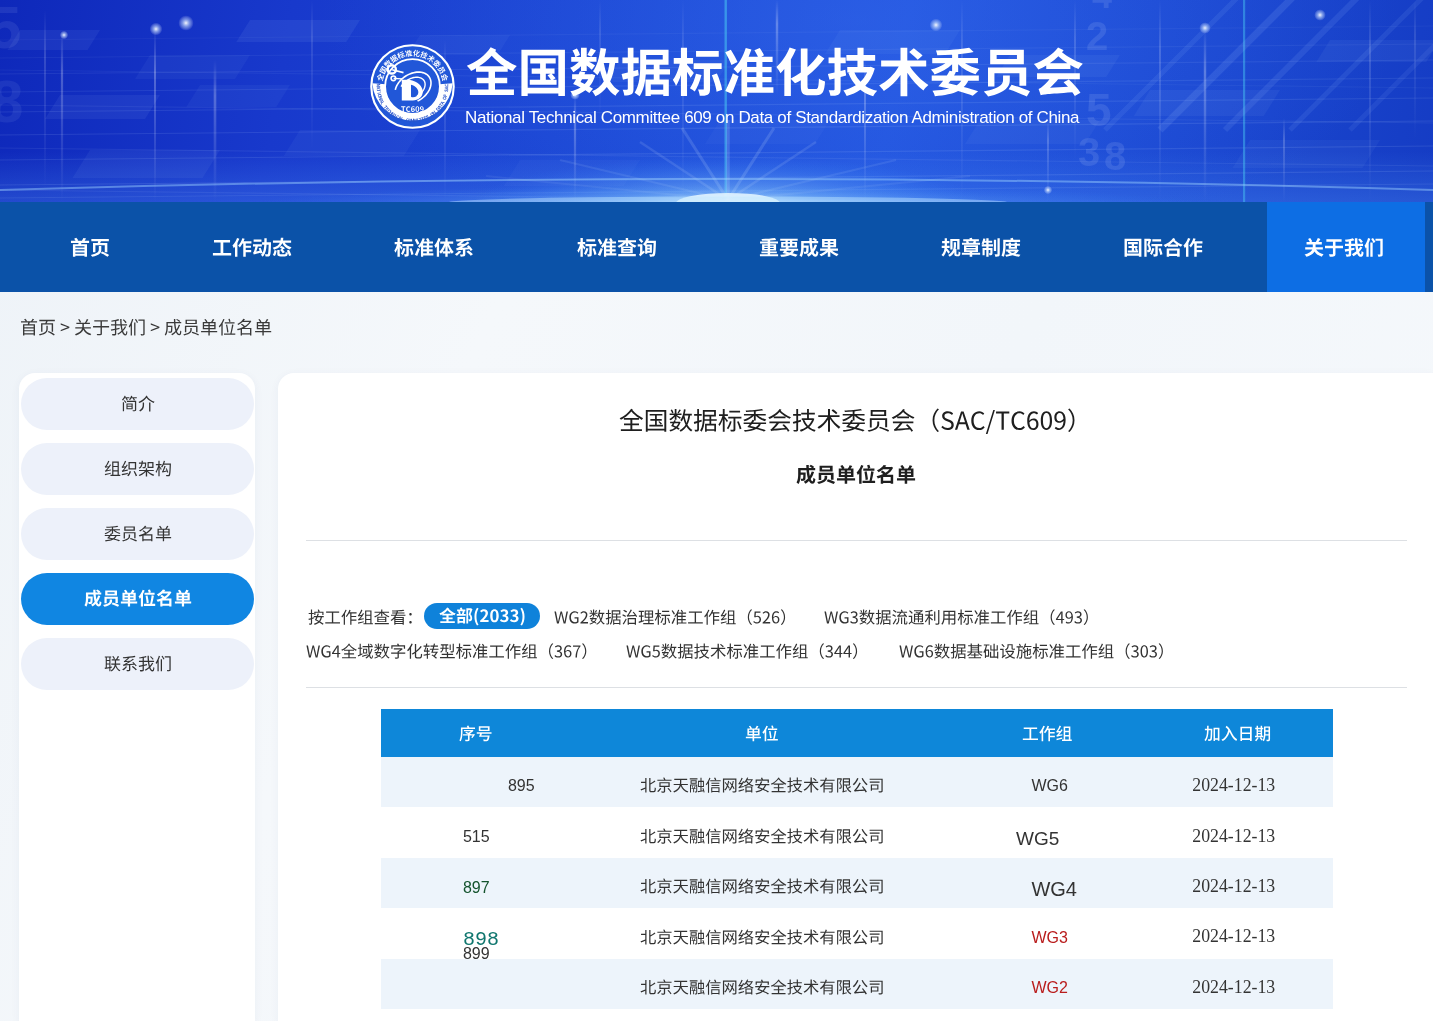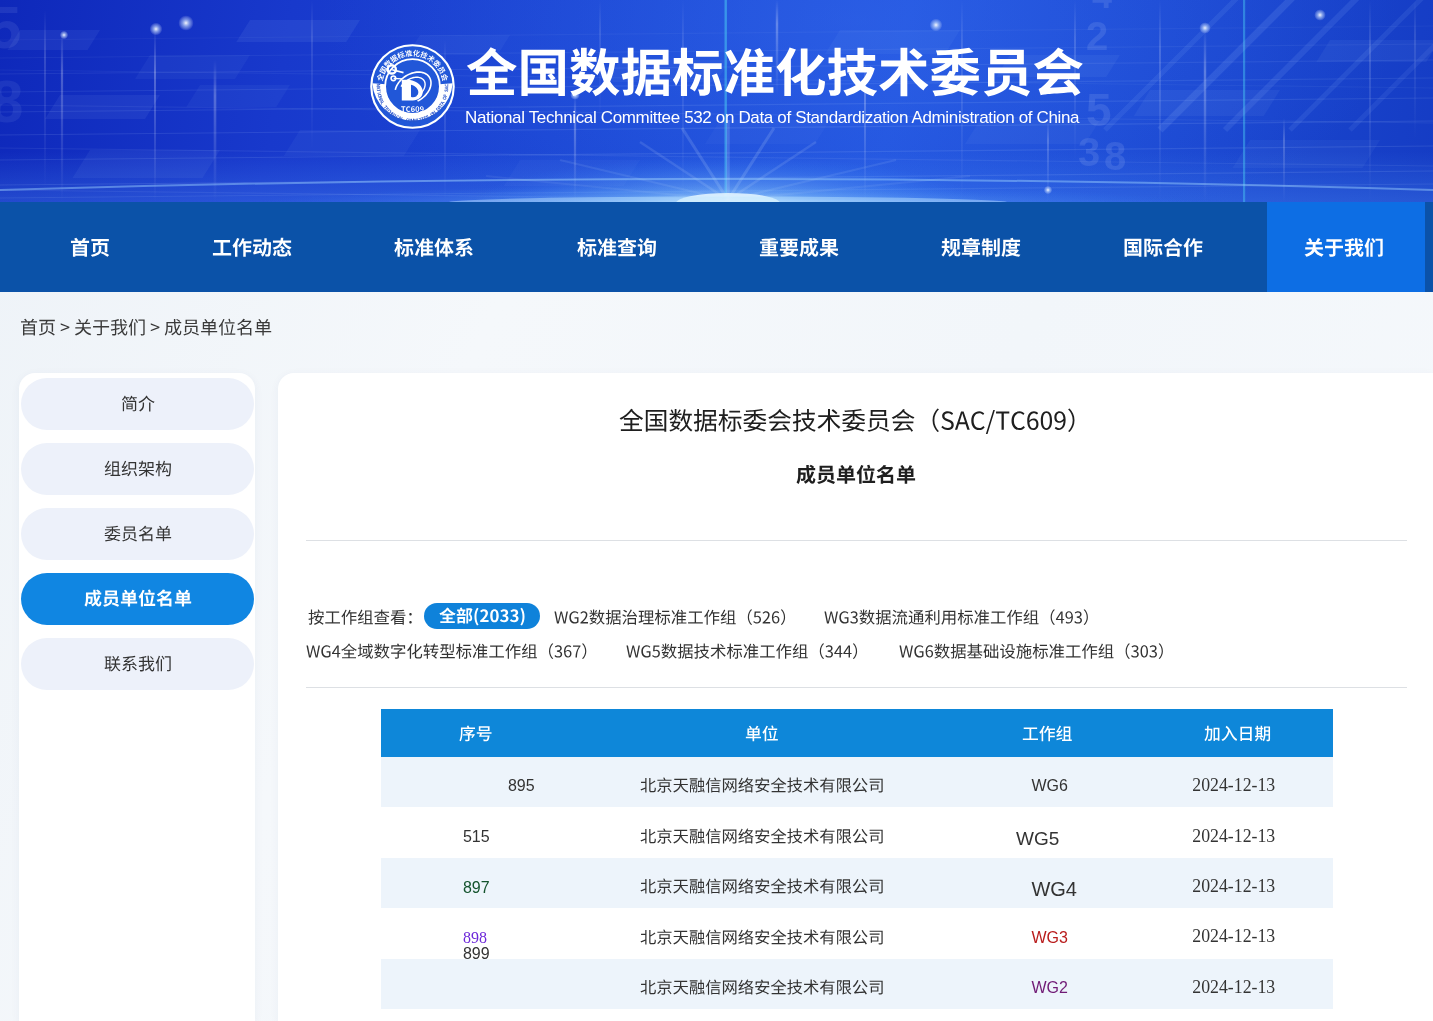--- a/index.html
+++ b/index.html
@@ -274,21 +274,21 @@
     <path d="M 33.04 44.68 L 33.56 43.82 L 34.15 42.97 L 34.81 42.14 L 35.53 41.34 L 36.30 40.57 L 37.13 39.84 L 38.00 39.14 L 38.91 38.50 L 39.85 37.90 L 40.83 37.35 L 41.82 36.86 L 42.84 36.43 L 43.86 36.06 L 44.88 35.76 L 45.90 35.53 L 46.91 35.36 L 47.91 35.26 L 48.88 35.23 L 49.82 35.27 L 50.73 35.39 L 51.59 35.57 L 52.41 35.82 L 53.18 36.13 L 53.88 36.51 L 54.53 36.95 L 55.12 37.45 L 55.63 38.01 L 56.07 38.62 L 56.44 39.28 L 56.73 39.98 L 56.93 40.72 L 57.06 41.50 L 57.11 42.31 L 57.07 43.14 L 56.96 43.99 L 56.76 44.85 L 56.48 45.73 L 56.12 46.61 L 55.69 47.48 L 55.19 48.35 L 54.62 49.20 L 53.98 50.03 L 53.27 50.84 L 52.51 51.62 L 51.70 52.37 L 50.84 53.07 L 49.94 53.73 L 49.01 54.34" fill="none" stroke="#fff" stroke-width="1.4"></path>
     <line x1="24.2" y1="27.8" x2="35.5" y2="30.6" stroke="#fff" stroke-width="1.6"></line>
     <line x1="25.6" y1="36.4" x2="34.0" y2="36.8" stroke="#fff" stroke-width="1.3"></line>
     <circle cx="23.8" cy="27.4" r="4.1" fill="none" stroke="#fff" stroke-width="2.4"></circle>
     <circle cx="25.4" cy="36.3" r="2.3" fill="none" stroke="#fff" stroke-width="1.6"></circle>
     <path fill="#fff" transform="translate(32.91 69.9) scale(0.00760 -0.00760)" d="M238 0H386V617H595V741H30V617H238Z M1017 -14C1114 -14 1193 24 1254 95L1175 187C1136 144 1087 114 1023 114C906 114 831 211 831 372C831 531 914 627 1026 627C1082 627 1125 601 1163 565L1240 659C1192 709 1118 754 1023 754C836 754 679 611 679 367C679 120 831 -14 1017 -14Z M1597 -14C1723 -14 1829 82 1829 234C1829 392 1740 466 1616 466C1569 466 1506 438 1465 388C1472 572 1541 636 1627 636C1669 636 1714 611 1740 582L1818 670C1774 716 1708 754 1617 754C1468 754 1331 636 1331 360C1331 100 1457 -14 1597 -14ZM1468 284C1505 340 1550 362 1589 362C1653 362 1695 322 1695 234C1695 144 1650 97 1594 97C1532 97 1482 149 1468 284Z M2166 -14C2317 -14 2417 118 2417 374C2417 628 2317 754 2166 754C2015 754 1915 629 1915 374C1915 118 2015 -14 2166 -14ZM2166 101C2102 101 2054 165 2054 374C2054 580 2102 641 2166 641C2230 641 2277 580 2277 374C2277 165 2230 101 2166 101Z M2716 -14C2863 -14 3000 107 3000 387C3000 644 2875 754 2734 754C2607 754 2501 659 2501 507C2501 350 2589 274 2713 274C2763 274 2826 304 2865 354C2858 169 2790 106 2708 106C2664 106 2618 129 2591 159L2513 70C2557 25 2624 -14 2716 -14ZM2863 459C2827 401 2781 379 2741 379C2677 379 2636 420 2636 507C2636 598 2681 643 2736 643C2799 643 2850 593 2863 459Z"></path>
   </svg>
 <svg style="position:absolute;left:466.0px;top:40.3px;" width="620" height="67" viewBox="0 0 620 67">
     <path fill="#ffffff" transform="translate(0 51.5) scale(0.051500 -0.051500)" d="M479 859C379 702 196 573 16 498C46 470 81 429 98 398C130 414 162 431 194 450V382H437V266H208V162H437V41H76V-66H931V41H563V162H801V266H563V382H810V446C841 428 873 410 906 393C922 428 957 469 986 496C827 566 687 655 568 782L586 809ZM255 488C344 547 428 617 499 696C576 613 656 546 744 488Z M1238 227V129H1759V227H1688L1740 256C1724 281 1692 318 1665 346H1720V447H1550V542H1742V646H1248V542H1439V447H1275V346H1439V227ZM1582 314C1605 288 1633 254 1650 227H1550V346H1644ZM1076 810V-88H1198V-39H1793V-88H1921V810ZM1198 72V700H1793V72Z M2424 838C2408 800 2380 745 2358 710L2434 676C2460 707 2492 753 2525 798ZM2374 238C2356 203 2332 172 2305 145L2223 185L2253 238ZM2080 147C2126 129 2175 105 2223 80C2166 45 2099 19 2026 3C2046 -18 2069 -60 2080 -87C2170 -62 2251 -26 2319 25C2348 7 2374 -11 2395 -27L2466 51C2446 65 2421 80 2395 96C2446 154 2485 226 2510 315L2445 339L2427 335H2301L2317 374L2211 393C2204 374 2196 355 2187 335H2060V238H2137C2118 204 2098 173 2080 147ZM2067 797C2091 758 2115 706 2122 672H2043V578H2191C2145 529 2081 485 2022 461C2044 439 2070 400 2084 373C2134 401 2187 442 2233 488V399H2344V507C2382 477 2421 444 2443 423L2506 506C2488 519 2433 552 2387 578H2534V672H2344V850H2233V672H2130L2213 708C2205 744 2179 795 2153 833ZM2612 847C2590 667 2545 496 2465 392C2489 375 2534 336 2551 316C2570 343 2588 373 2604 406C2623 330 2646 259 2675 196C2623 112 2550 49 2449 3C2469 -20 2501 -70 2511 -94C2605 -46 2678 14 2734 89C2779 20 2835 -38 2904 -81C2921 -51 2956 -8 2982 13C2906 55 2846 118 2799 196C2847 295 2877 413 2896 554H2959V665H2691C2703 719 2714 774 2722 831ZM2784 554C2774 469 2759 393 2736 327C2709 397 2689 473 2675 554Z M3485 233V-89H3588V-60H3830V-88H3938V233H3758V329H3961V430H3758V519H3933V810H3382V503C3382 346 3374 126 3274 -22C3300 -35 3351 -71 3371 -92C3448 21 3479 183 3491 329H3646V233ZM3498 707H3820V621H3498ZM3498 519H3646V430H3497L3498 503ZM3588 35V135H3830V35ZM3142 849V660H3037V550H3142V371L3021 342L3048 227L3142 254V51C3142 38 3138 34 3126 34C3114 33 3079 33 3042 34C3057 3 3070 -47 3073 -76C3138 -76 3182 -72 3212 -53C3243 -35 3252 -5 3252 50V285L3355 316L3340 424L3252 400V550H3353V660H3252V849Z M4467 788V676H4908V788ZM4773 315C4816 212 4856 78 4866 -4L4974 35C4961 119 4917 248 4872 349ZM4465 345C4441 241 4399 132 4348 63C4374 50 4421 18 4442 1C4494 79 4544 203 4573 320ZM4421 549V437H4617V54C4617 41 4613 38 4600 38C4587 38 4545 37 4505 39C4521 4 4536 -49 4539 -84C4607 -84 4656 -82 4693 -62C4731 -42 4739 -8 4739 51V437H4964V549ZM4173 850V652H4034V541H4150C4124 429 4074 298 4016 226C4037 195 4066 142 4077 109C4113 161 4146 238 4173 321V-89H4292V385C4319 342 4346 296 4360 266L4424 361C4406 385 4321 489 4292 520V541H4409V652H4292V850Z M5034 761C5078 683 5132 579 5155 514L5272 571C5246 635 5187 735 5142 810ZM5035 8 5161 -44C5205 57 5252 179 5293 297L5182 352C5137 225 5078 92 5035 8ZM5459 375H5638V282H5459ZM5459 478V574H5638V478ZM5600 800C5623 763 5650 715 5668 676H5488C5508 721 5526 768 5542 815L5432 843C5383 683 5297 530 5193 436C5218 415 5259 371 5277 348C5301 373 5325 401 5348 432V-91H5459V-25H5969V82H5756V179H5933V282H5756V375H5934V478H5756V574H5953V676H5734L5787 704C5769 743 5735 803 5703 847ZM5459 179H5638V82H5459Z M6284 854C6228 709 6130 567 6029 478C6052 450 6091 385 6106 356C6131 380 6156 408 6181 438V-89H6308V241C6336 217 6370 181 6387 158C6424 176 6462 197 6501 220V118C6501 -28 6536 -72 6659 -72C6683 -72 6781 -72 6806 -72C6927 -72 6958 1 6972 196C6937 205 6883 230 6853 253C6846 88 6838 48 6794 48C6774 48 6697 48 6677 48C6637 48 6631 57 6631 116V308C6751 399 6867 512 6960 641L6845 720C6786 628 6711 545 6631 472V835H6501V368C6436 322 6371 284 6308 254V621C6345 684 6379 750 6406 814Z M7601 850V707H7386V596H7601V476H7403V368H7456L7425 359C7463 267 7510 187 7569 119C7498 74 7417 42 7328 21C7351 -5 7379 -56 7392 -87C7490 -58 7579 -18 7656 36C7726 -20 7809 -62 7907 -90C7924 -60 7958 -11 7984 13C7894 35 7816 69 7751 114C7836 199 7900 309 7938 449L7861 480L7841 476H7720V596H7945V707H7720V850ZM7542 368H7787C7757 299 7713 240 7660 190C7610 241 7571 301 7542 368ZM7156 850V659H7040V548H7156V370C7108 359 7064 349 7027 342L7058 227L7156 252V44C7156 29 7151 24 7137 24C7124 24 7082 24 7042 25C7057 -6 7072 -54 7076 -84C7147 -84 7195 -81 7229 -63C7263 -44 7274 -15 7274 43V283L7381 312L7366 422L7274 399V548H7373V659H7274V850Z M8606 767C8661 722 8736 658 8771 616L8865 699C8827 739 8748 799 8694 840ZM8437 848V604H8061V485H8403C8320 336 8175 193 8022 117C8051 91 8092 42 8113 11C8236 82 8349 192 8437 321V-90H8569V365C8658 229 8772 101 8882 19C8904 53 8948 101 8979 126C8850 208 8708 349 8621 485H8936V604H8569V848Z M9617 211C9594 175 9565 146 9530 122L9367 160L9407 211ZM9172 104 9175 103C9245 88 9315 72 9382 56C9295 32 9187 20 9057 14C9076 -13 9096 -56 9104 -90C9298 -74 9446 -47 9556 10C9668 -21 9766 -53 9839 -81L9944 5C9869 30 9772 59 9664 87C9700 122 9729 162 9753 211H9958V312H9478C9491 332 9502 352 9513 372L9485 379H9557V527C9647 441 9769 372 9894 336C9911 366 9945 411 9971 434C9869 457 9767 498 9689 549H9942V650H9557V724C9666 734 9770 747 9857 766L9770 849C9620 817 9353 801 9125 798C9135 774 9148 732 9150 706C9242 707 9341 710 9439 716V650H9053V549H9309C9231 494 9128 450 9026 425C9050 403 9082 360 9098 332C9225 371 9349 441 9439 528V391L9391 403C9376 374 9357 343 9337 312H9043V211H9264C9236 175 9207 142 9181 113L9170 104Z M10304 708H10698V631H10304ZM10178 809V529H10832V809ZM10428 309V222C10428 155 10398 62 10054 -1C10084 -26 10121 -72 10137 -99C10499 -17 10559 112 10559 219V309ZM10536 43C10650 5 10811 -57 10890 -97L10951 5C10867 44 10702 100 10594 133ZM10136 465V97H10261V354H10746V111H10878V465Z M11159 -72C11209 -53 11278 -50 11773 -13C11793 -40 11810 -66 11822 -89L11931 -24C11885 52 11793 157 11706 234L11603 181C11632 154 11661 123 11689 92L11340 72C11396 123 11451 180 11497 237H11919V354H11088V237H11330C11276 171 11222 118 11198 100C11166 72 11145 55 11118 50C11132 16 11152 -46 11159 -72ZM11496 855C11400 726 11218 604 11027 532C11055 508 11096 455 11113 425C11166 449 11218 475 11267 505V438H11736V513C11787 483 11840 456 11892 435C11911 467 11950 516 11977 540C11828 587 11670 678 11572 760L11605 803ZM11335 548C11396 589 11452 635 11502 684C11551 639 11613 592 11679 548Z"></path>
   </svg>
-<div style="position:absolute;left:465px;top:109.2px;font-family:'Liberation Sans',sans-serif;font-size:17px;line-height:1;letter-spacing:-0.35px;color:#fff;white-space:pre">National Technical Committee 532 on Data of Standardization Administration of China</div>
+<div style="position:absolute;left:465px;top:109.2px;font-family:'Liberation Sans',sans-serif;font-size:17px;line-height:1;letter-spacing:-0.35px;color:#fff;white-space:pre">National Technical Committee 609 on Data of Standardization Administration of China</div>
 <div class="abs" style="left:0;top:202px;width:1433px;height:90px;background:#0b52a8"></div>
 <div class="abs" style="left:1267px;top:202px;width:158px;height:90px;background:#0d6ee4"></div>
 <svg style="position:absolute;left:70.0px;top:234.5px;" width="42" height="26" viewBox="0 0 42 26">
     <path fill="#ffffff" transform="translate(0 20) scale(0.020000 -0.020000)" d="M267 286H724V221H267ZM267 378V439H724V378ZM267 129H724V61H267ZM205 809C231 782 258 746 278 715H48V604H429L413 543H147V-90H267V-43H724V-90H849V543H546L574 604H955V715H730C756 747 784 784 810 822L672 852C655 810 624 757 596 715H365L410 738C390 773 349 822 312 857Z M1441 449V270C1441 173 1385 70 1040 6C1067 -18 1101 -65 1114 -91C1487 -13 1565 124 1565 268V449ZM1536 95C1650 45 1806 -36 1880 -91L1954 3C1874 57 1714 132 1604 176ZM1149 601V135H1272V491H1738V138H1867V601H1503C1517 628 1532 659 1546 691H1942V802H1067V691H1411C1403 661 1393 629 1384 601Z"></path>
   </svg>
 <svg style="position:absolute;left:212.0px;top:234.5px;" width="82" height="26" viewBox="0 0 82 26">
     <path fill="#ffffff" transform="translate(0 20) scale(0.020000 -0.020000)" d="M45 101V-20H959V101H565V620H903V746H100V620H428V101Z M1516 840C1470 696 1391 551 1302 461C1328 442 1375 399 1394 377C1440 429 1485 497 1526 572H1563V-89H1687V133H1960V245H1687V358H1947V467H1687V572H1972V686H1582C1600 727 1617 769 1631 810ZM1251 846C1200 703 1113 560 1022 470C1043 440 1077 371 1088 342C1109 364 1130 388 1150 414V-88H1271V600C1308 668 1341 739 1367 809Z M2081 772V667H2474V772ZM2090 20 2091 22V19C2120 38 2163 52 2412 117L2423 70L2519 100C2498 65 2473 32 2443 3C2473 -16 2513 -59 2532 -88C2674 53 2716 264 2730 517H2833C2824 203 2814 81 2792 53C2781 40 2772 37 2755 37C2733 37 2691 37 2643 41C2663 8 2677 -42 2679 -76C2731 -78 2782 -78 2814 -73C2849 -66 2872 -56 2897 -21C2931 25 2941 172 2951 578C2951 593 2952 632 2952 632H2734L2736 832H2617L2616 632H2504V517H2612C2605 358 2584 220 2525 111C2507 180 2468 286 2432 367L2335 341C2351 303 2367 260 2381 217L2211 177C2243 255 2274 345 2295 431H2492V540H2048V431H2172C2150 325 2115 223 2102 193C2086 156 2072 133 2052 127C2066 97 2084 42 2090 20Z M3375 392C3433 359 3506 308 3540 273L3651 341C3611 376 3536 424 3479 454ZM3263 244V73C3263 -36 3299 -69 3438 -69C3467 -69 3602 -69 3632 -69C3745 -69 3780 -33 3794 111C3762 118 3711 136 3686 154C3680 53 3672 38 3623 38C3589 38 3476 38 3450 38C3392 38 3382 42 3382 74V244ZM3404 256C3456 204 3518 132 3544 84L3643 146C3613 194 3549 263 3496 311ZM3740 229C3787 141 3836 24 3852 -48L3966 -8C3947 66 3894 178 3846 262ZM3130 252C3113 164 3080 66 3039 0L3147 -55C3188 17 3218 127 3238 216ZM3442 860C3438 812 3433 766 3425 721H3047V611H3391C3344 504 3247 416 3036 362C3062 337 3091 291 3103 261C3352 332 3462 451 3515 594C3592 433 3709 327 3898 274C3915 308 3950 359 3977 384C3816 420 3705 498 3636 611H3956V721H3549C3557 766 3562 813 3566 860Z"></path>
   </svg>
 <svg style="position:absolute;left:394.0px;top:234.5px;" width="82" height="26" viewBox="0 0 82 26">
     <path fill="#ffffff" transform="translate(0 20) scale(0.020000 -0.020000)" d="M467 788V676H908V788ZM773 315C816 212 856 78 866 -4L974 35C961 119 917 248 872 349ZM465 345C441 241 399 132 348 63C374 50 421 18 442 1C494 79 544 203 573 320ZM421 549V437H617V54C617 41 613 38 600 38C587 38 545 37 505 39C521 4 536 -49 539 -84C607 -84 656 -82 693 -62C731 -42 739 -8 739 51V437H964V549ZM173 850V652H34V541H150C124 429 74 298 16 226C37 195 66 142 77 109C113 161 146 238 173 321V-89H292V385C319 342 346 296 360 266L424 361C406 385 321 489 292 520V541H409V652H292V850Z M1034 761C1078 683 1132 579 1155 514L1272 571C1246 635 1187 735 1142 810ZM1035 8 1161 -44C1205 57 1252 179 1293 297L1182 352C1137 225 1078 92 1035 8ZM1459 375H1638V282H1459ZM1459 478V574H1638V478ZM1600 800C1623 763 1650 715 1668 676H1488C1508 721 1526 768 1542 815L1432 843C1383 683 1297 530 1193 436C1218 415 1259 371 1277 348C1301 373 1325 401 1348 432V-91H1459V-25H1969V82H1756V179H1933V282H1756V375H1934V478H1756V574H1953V676H1734L1787 704C1769 743 1735 803 1703 847ZM1459 179H1638V82H1459Z M2222 846C2176 704 2097 561 2013 470C2035 440 2068 374 2079 345C2100 368 2120 394 2140 423V-88H2254V618C2285 681 2313 747 2335 811ZM2312 671V557H2510C2454 398 2361 240 2259 149C2286 128 2325 86 2345 58C2376 90 2406 128 2434 171V79H2566V-82H2683V79H2818V167C2843 127 2870 91 2898 61C2919 92 2960 134 2988 154C2890 246 2798 402 2743 557H2960V671H2683V845H2566V671ZM2566 186H2444C2490 260 2532 347 2566 439ZM2683 186V449C2717 354 2759 263 2806 186Z M3242 216C3195 153 3114 84 3038 43C3068 25 3119 -14 3143 -37C3216 13 3305 96 3364 173ZM3619 158C3697 100 3795 17 3839 -37L3946 34C3895 90 3794 169 3717 221ZM3642 441C3660 423 3680 402 3699 381L3398 361C3527 427 3656 506 3775 599L3688 677C3644 639 3595 602 3546 568L3347 558C3406 600 3464 648 3515 698C3645 711 3768 729 3872 754L3786 853C3617 812 3338 787 3092 778C3104 751 3118 703 3121 673C3194 675 3271 679 3348 684C3296 636 3244 598 3223 585C3193 564 3170 550 3147 547C3159 517 3175 466 3180 444C3203 453 3236 458 3393 469C3328 430 3273 401 3243 388C3180 356 3141 339 3102 333C3114 303 3131 248 3136 227C3169 240 3214 247 3444 266V44C3444 33 3439 30 3422 29C3405 29 3344 29 3292 31C3310 0 3330 -51 3336 -86C3410 -86 3466 -85 3510 -67C3554 -48 3566 -17 3566 41V275L3773 292C3798 259 3820 228 3835 202L3929 260C3889 324 3807 418 3732 488Z"></path>
@@ -389,24 +389,24 @@
   </svg>
 <div style="position:absolute;left:1016px;top:827.8px;font-family:'Liberation Sans',sans-serif;font-size:19px;color:#333333;line-height:1.117em;white-space:pre;">WG5</div>
 <div style="position:absolute;left:1192.3px;top:826.5px;font-family:'Liberation Serif',serif;font-size:17.8px;color:#333333;line-height:1.117em;white-space:pre;">2024-12-13</div>
 <div class="abs" style="left:381px;top:857.8px;width:952px;height:50.4px;background:#edf4fb"></div>
 <div style="position:absolute;left:462.9px;top:879px;font-family:'Liberation Sans',sans-serif;font-size:16px;color:#14532d;line-height:1.117em;white-space:pre;">897</div>
 <svg style="position:absolute;left:639.5px;top:876.1px;" width="247" height="22" viewBox="0 0 247 22">
     <path fill="#333333" transform="translate(0 16.3) scale(0.016300 -0.016300)" d="M34 122 68 48C141 78 232 116 322 155V-71H398V822H322V586H64V511H322V230C214 189 107 147 34 122ZM891 668C830 611 736 544 643 488V821H565V80C565 -27 593 -57 687 -57C707 -57 827 -57 848 -57C946 -57 966 8 974 190C953 195 922 210 903 226C896 60 889 16 842 16C816 16 716 16 695 16C651 16 643 26 643 79V410C749 469 863 537 947 602Z M1262 495H1743V334H1262ZM1685 167C1751 100 1832 5 1869 -52L1934 -8C1894 49 1811 139 1746 205ZM1235 204C1196 136 1119 52 1052 -2C1068 -13 1094 -34 1107 -49C1178 10 1257 99 1308 177ZM1415 824C1436 791 1459 751 1476 716H1065V642H1937V716H1564C1547 753 1514 808 1487 848ZM1188 561V267H1464V8C1464 -6 1460 -10 1441 -11C1423 -11 1361 -12 1292 -10C1303 -31 1313 -60 1318 -81C1406 -82 1463 -82 1498 -70C1533 -59 1543 -38 1543 7V267H1822V561Z M2066 455V379H2434C2398 238 2300 90 2042 -15C2058 -30 2081 -60 2091 -78C2346 27 2455 175 2501 323C2582 127 2715 -11 2915 -77C2926 -56 2949 -26 2966 -10C2763 49 2625 189 2555 379H2937V455H2528C2532 494 2533 532 2533 568V687H2894V763H2102V687H2454V568C2454 532 2453 494 2448 455Z M3167 619H3409V525H3167ZM3102 674V470H3478V674ZM3053 796V731H3526V796ZM3171 318C3195 281 3219 231 3227 199L3273 217C3263 248 3239 297 3215 333ZM3560 641V262H3709V37C3646 28 3589 19 3543 13L3562 -57C3652 -41 3773 -20 3890 2C3898 -29 3904 -57 3907 -80L3965 -63C3955 5 3919 120 3881 206L3827 193C3843 154 3859 108 3873 64L3776 48V262H3922V641H3776V833H3709V641ZM3617 576H3714V329H3617ZM3771 576H3863V329H3771ZM3362 339C3347 297 3318 236 3294 194H3157V143H3261V-52H3318V143H3415V194H3346C3368 232 3391 277 3412 317ZM3068 414V-77H3128V355H3449V5C3449 -6 3446 -9 3435 -9C3425 -9 3393 -9 3356 -8C3364 -25 3372 -50 3375 -68C3426 -68 3462 -67 3483 -57C3505 -46 3511 -28 3511 4V414Z M4382 531V469H4869V531ZM4382 389V328H4869V389ZM4310 675V611H4947V675ZM4541 815C4568 773 4598 716 4612 680L4679 710C4665 745 4635 799 4606 840ZM4369 243V-80H4434V-40H4811V-77H4879V243ZM4434 22V181H4811V22ZM4256 836C4205 685 4122 535 4032 437C4045 420 4067 383 4074 367C4107 404 4139 448 4169 495V-83H4238V616C4271 680 4300 748 4323 816Z M5194 536C5239 481 5288 416 5333 352C5295 245 5242 155 5172 88C5188 79 5218 57 5230 46C5291 110 5340 191 5379 285C5411 238 5438 194 5457 157L5506 206C5482 249 5447 303 5407 360C5435 443 5456 534 5472 632L5403 640C5392 565 5377 494 5358 428C5319 480 5279 532 5240 578ZM5483 535C5529 480 5577 415 5620 350C5580 240 5526 148 5452 80C5469 71 5498 49 5511 38C5575 103 5625 184 5664 280C5699 224 5728 171 5747 127L5799 171C5776 224 5738 290 5693 358C5720 440 5740 531 5755 630L5687 638C5676 564 5662 494 5644 428C5608 479 5570 529 5532 574ZM5088 780V-78H5164V708H5840V20C5840 2 5833 -3 5814 -4C5795 -5 5729 -6 5663 -3C5674 -23 5687 -57 5692 -77C5782 -78 5837 -76 5869 -64C5902 -52 5915 -28 5915 20V780Z M6041 50 6059 -25C6151 5 6274 42 6391 78L6380 143C6254 107 6126 71 6041 50ZM6570 853C6529 745 6460 641 6383 570L6392 585L6326 626C6308 591 6287 555 6266 521L6138 508C6198 592 6257 699 6302 802L6230 836C6189 718 6116 590 6092 556C6071 523 6053 500 6034 496C6043 476 6056 438 6060 423C6074 430 6098 436 6220 452C6176 389 6136 338 6118 319C6087 282 6063 258 6042 254C6050 234 6062 198 6066 182C6088 196 6122 207 6369 266C6366 282 6365 312 6367 332L6182 292C6250 370 6317 464 6376 558C6390 544 6412 515 6421 502C6452 531 6483 566 6512 605C6541 556 6579 511 6623 470C6548 420 6462 382 6374 356C6385 341 6401 307 6407 287C6502 318 6596 364 6679 424C6753 368 6841 323 6935 293C6939 313 6952 344 6964 361C6879 384 6801 420 6733 466C6814 535 6880 619 6923 719L6879 747L6866 744H6598C6613 773 6627 803 6639 833ZM6466 296V-71H6536V-21H6820V-69H6892V296ZM6536 46V229H6820V46ZM6823 676C6787 612 6737 557 6677 509C6625 554 6582 606 6552 664L6560 676Z M7414 823C7430 793 7447 756 7461 725H7093V522H7168V654H7829V522H7908V725H7549C7534 758 7510 806 7491 842ZM7656 378C7625 297 7581 232 7524 178C7452 207 7379 233 7310 256C7335 292 7362 334 7389 378ZM7299 378C7263 320 7225 266 7193 223C7276 195 7367 162 7456 125C7359 60 7234 18 7082 -9C7098 -25 7121 -59 7130 -77C7293 -42 7429 10 7536 91C7662 36 7778 -23 7852 -73L7914 -8C7837 41 7723 96 7599 148C7660 209 7707 285 7742 378H7935V449H7430C7457 499 7482 549 7502 596L7421 612C7401 561 7372 505 7341 449H7069V378Z M8493 851C8392 692 8209 545 8026 462C8045 446 8067 421 8078 401C8118 421 8158 444 8197 469V404H8461V248H8203V181H8461V16H8076V-52H8929V16H8539V181H8809V248H8539V404H8809V470C8847 444 8885 420 8925 397C8936 419 8958 445 8977 460C8814 546 8666 650 8542 794L8559 820ZM8200 471C8313 544 8418 637 8500 739C8595 630 8696 546 8807 471Z M9614 840V683H9378V613H9614V462H9398V393H9431L9428 392C9468 285 9523 192 9594 116C9512 56 9417 14 9320 -12C9335 -28 9353 -59 9361 -79C9464 -48 9562 -1 9648 64C9722 -1 9812 -50 9916 -81C9927 -61 9948 -32 9965 -16C9865 10 9778 54 9705 113C9796 197 9868 306 9909 444L9861 465L9847 462H9688V613H9929V683H9688V840ZM9502 393H9814C9777 302 9720 225 9650 162C9586 227 9537 305 9502 393ZM9178 840V638H9049V568H9178V348C9125 333 9077 320 9037 311L9059 238L9178 273V11C9178 -4 9173 -9 9159 -9C9146 -9 9103 -9 9056 -8C9065 -28 9076 -59 9079 -77C9148 -78 9189 -75 9216 -64C9242 -52 9252 -32 9252 11V295L9373 332L9363 400L9252 368V568H9363V638H9252V840Z M10607 776C10669 732 10748 667 10786 626L10843 680C10803 720 10723 781 10661 823ZM10461 839V587H10067V513H10440C10351 345 10193 180 10035 100C10054 85 10079 55 10093 35C10229 114 10364 251 10461 405V-80H10543V435C10643 283 10781 131 10902 43C10916 64 10942 93 10962 109C10827 194 10668 358 10574 513H10928V587H10543V839Z M11391 840C11379 797 11365 753 11347 710H11063V640H11316C11252 508 11160 386 11040 304C11054 290 11078 263 11088 246C11151 291 11207 345 11255 406V-79H11329V119H11748V15C11748 0 11743 -6 11726 -6C11707 -7 11646 -8 11580 -5C11590 -26 11601 -57 11605 -77C11691 -77 11746 -77 11779 -66C11812 -53 11822 -30 11822 14V524H11336C11359 562 11379 600 11397 640H11939V710H11427C11442 747 11455 785 11467 822ZM11329 289H11748V184H11329ZM11329 353V456H11748V353Z M12092 799V-78H12159V731H12304C12283 664 12254 576 12225 505C12297 425 12315 356 12315 301C12315 270 12309 242 12294 231C12285 226 12274 223 12263 222C12247 221 12227 222 12204 223C12216 204 12223 175 12223 157C12245 156 12271 156 12290 159C12311 161 12329 167 12342 177C12371 198 12382 240 12382 294C12382 357 12365 429 12293 513C12326 593 12363 691 12392 773L12343 802L12332 799ZM12811 546V422H12516V546ZM12811 609H12516V730H12811ZM12439 -80C12458 -67 12490 -56 12696 0C12694 16 12692 47 12693 68L12516 25V356H12612C12662 157 12757 3 12914 -73C12925 -52 12948 -23 12965 -8C12885 25 12820 81 12771 152C12826 185 12892 229 12943 271L12894 324C12854 287 12791 240 12738 206C12713 251 12693 302 12678 356H12883V796H12442V53C12442 11 12421 -9 12406 -18C12417 -33 12433 -63 12439 -80Z M13324 811C13265 661 13164 517 13051 428C13071 416 13105 389 13120 374C13231 473 13337 625 13404 789ZM13665 819 13592 789C13668 638 13796 470 13901 374C13916 394 13944 423 13964 438C13860 521 13732 681 13665 819ZM13161 -14C13199 0 13253 4 13781 39C13808 -2 13831 -41 13848 -73L13922 -33C13872 58 13769 199 13681 306L13611 274C13651 224 13694 166 13734 109L13266 82C13366 198 13464 348 13547 500L13465 535C13385 369 13263 194 13223 149C13186 102 13159 72 13132 65C13143 43 13157 3 13161 -14Z M14095 598V532H14698V598ZM14088 776V704H14812V33C14812 14 14806 8 14788 8C14767 7 14698 6 14629 9C14640 -14 14652 -51 14655 -73C14745 -73 14807 -72 14842 -59C14878 -46 14888 -20 14888 32V776ZM14232 357H14555V170H14232ZM14159 424V29H14232V104H14628V424Z"></path>
   </svg>
 <div style="position:absolute;left:1031.4px;top:878.2px;font-family:'Liberation Sans',sans-serif;font-size:20px;color:#333333;line-height:1.117em;white-space:pre;text-align:center;">WG4</div>
 <div style="position:absolute;left:1192.3px;top:876.9px;font-family:'Liberation Serif',serif;font-size:17.8px;color:#333333;line-height:1.117em;white-space:pre;">2024-12-13</div>
-<div style="position:absolute;left:462.9px;top:928.6px;font-family:Liberation Serif, serif;font-size:16px;color:#6d28d9;line-height:1.117em;white-space:pre;">898</div>
+<div style="position:absolute;left:462.9px;top:928.6px;font-family:Liberation Mono, monospace;font-size:20px;color:#0f766e;line-height:1.117em;white-space:pre;">898</div>
 <svg style="position:absolute;left:639.5px;top:926.5px;" width="247" height="22" viewBox="0 0 247 22">
     <path fill="#333333" transform="translate(0 16.3) scale(0.016300 -0.016300)" d="M34 122 68 48C141 78 232 116 322 155V-71H398V822H322V586H64V511H322V230C214 189 107 147 34 122ZM891 668C830 611 736 544 643 488V821H565V80C565 -27 593 -57 687 -57C707 -57 827 -57 848 -57C946 -57 966 8 974 190C953 195 922 210 903 226C896 60 889 16 842 16C816 16 716 16 695 16C651 16 643 26 643 79V410C749 469 863 537 947 602Z M1262 495H1743V334H1262ZM1685 167C1751 100 1832 5 1869 -52L1934 -8C1894 49 1811 139 1746 205ZM1235 204C1196 136 1119 52 1052 -2C1068 -13 1094 -34 1107 -49C1178 10 1257 99 1308 177ZM1415 824C1436 791 1459 751 1476 716H1065V642H1937V716H1564C1547 753 1514 808 1487 848ZM1188 561V267H1464V8C1464 -6 1460 -10 1441 -11C1423 -11 1361 -12 1292 -10C1303 -31 1313 -60 1318 -81C1406 -82 1463 -82 1498 -70C1533 -59 1543 -38 1543 7V267H1822V561Z M2066 455V379H2434C2398 238 2300 90 2042 -15C2058 -30 2081 -60 2091 -78C2346 27 2455 175 2501 323C2582 127 2715 -11 2915 -77C2926 -56 2949 -26 2966 -10C2763 49 2625 189 2555 379H2937V455H2528C2532 494 2533 532 2533 568V687H2894V763H2102V687H2454V568C2454 532 2453 494 2448 455Z M3167 619H3409V525H3167ZM3102 674V470H3478V674ZM3053 796V731H3526V796ZM3171 318C3195 281 3219 231 3227 199L3273 217C3263 248 3239 297 3215 333ZM3560 641V262H3709V37C3646 28 3589 19 3543 13L3562 -57C3652 -41 3773 -20 3890 2C3898 -29 3904 -57 3907 -80L3965 -63C3955 5 3919 120 3881 206L3827 193C3843 154 3859 108 3873 64L3776 48V262H3922V641H3776V833H3709V641ZM3617 576H3714V329H3617ZM3771 576H3863V329H3771ZM3362 339C3347 297 3318 236 3294 194H3157V143H3261V-52H3318V143H3415V194H3346C3368 232 3391 277 3412 317ZM3068 414V-77H3128V355H3449V5C3449 -6 3446 -9 3435 -9C3425 -9 3393 -9 3356 -8C3364 -25 3372 -50 3375 -68C3426 -68 3462 -67 3483 -57C3505 -46 3511 -28 3511 4V414Z M4382 531V469H4869V531ZM4382 389V328H4869V389ZM4310 675V611H4947V675ZM4541 815C4568 773 4598 716 4612 680L4679 710C4665 745 4635 799 4606 840ZM4369 243V-80H4434V-40H4811V-77H4879V243ZM4434 22V181H4811V22ZM4256 836C4205 685 4122 535 4032 437C4045 420 4067 383 4074 367C4107 404 4139 448 4169 495V-83H4238V616C4271 680 4300 748 4323 816Z M5194 536C5239 481 5288 416 5333 352C5295 245 5242 155 5172 88C5188 79 5218 57 5230 46C5291 110 5340 191 5379 285C5411 238 5438 194 5457 157L5506 206C5482 249 5447 303 5407 360C5435 443 5456 534 5472 632L5403 640C5392 565 5377 494 5358 428C5319 480 5279 532 5240 578ZM5483 535C5529 480 5577 415 5620 350C5580 240 5526 148 5452 80C5469 71 5498 49 5511 38C5575 103 5625 184 5664 280C5699 224 5728 171 5747 127L5799 171C5776 224 5738 290 5693 358C5720 440 5740 531 5755 630L5687 638C5676 564 5662 494 5644 428C5608 479 5570 529 5532 574ZM5088 780V-78H5164V708H5840V20C5840 2 5833 -3 5814 -4C5795 -5 5729 -6 5663 -3C5674 -23 5687 -57 5692 -77C5782 -78 5837 -76 5869 -64C5902 -52 5915 -28 5915 20V780Z M6041 50 6059 -25C6151 5 6274 42 6391 78L6380 143C6254 107 6126 71 6041 50ZM6570 853C6529 745 6460 641 6383 570L6392 585L6326 626C6308 591 6287 555 6266 521L6138 508C6198 592 6257 699 6302 802L6230 836C6189 718 6116 590 6092 556C6071 523 6053 500 6034 496C6043 476 6056 438 6060 423C6074 430 6098 436 6220 452C6176 389 6136 338 6118 319C6087 282 6063 258 6042 254C6050 234 6062 198 6066 182C6088 196 6122 207 6369 266C6366 282 6365 312 6367 332L6182 292C6250 370 6317 464 6376 558C6390 544 6412 515 6421 502C6452 531 6483 566 6512 605C6541 556 6579 511 6623 470C6548 420 6462 382 6374 356C6385 341 6401 307 6407 287C6502 318 6596 364 6679 424C6753 368 6841 323 6935 293C6939 313 6952 344 6964 361C6879 384 6801 420 6733 466C6814 535 6880 619 6923 719L6879 747L6866 744H6598C6613 773 6627 803 6639 833ZM6466 296V-71H6536V-21H6820V-69H6892V296ZM6536 46V229H6820V46ZM6823 676C6787 612 6737 557 6677 509C6625 554 6582 606 6552 664L6560 676Z M7414 823C7430 793 7447 756 7461 725H7093V522H7168V654H7829V522H7908V725H7549C7534 758 7510 806 7491 842ZM7656 378C7625 297 7581 232 7524 178C7452 207 7379 233 7310 256C7335 292 7362 334 7389 378ZM7299 378C7263 320 7225 266 7193 223C7276 195 7367 162 7456 125C7359 60 7234 18 7082 -9C7098 -25 7121 -59 7130 -77C7293 -42 7429 10 7536 91C7662 36 7778 -23 7852 -73L7914 -8C7837 41 7723 96 7599 148C7660 209 7707 285 7742 378H7935V449H7430C7457 499 7482 549 7502 596L7421 612C7401 561 7372 505 7341 449H7069V378Z M8493 851C8392 692 8209 545 8026 462C8045 446 8067 421 8078 401C8118 421 8158 444 8197 469V404H8461V248H8203V181H8461V16H8076V-52H8929V16H8539V181H8809V248H8539V404H8809V470C8847 444 8885 420 8925 397C8936 419 8958 445 8977 460C8814 546 8666 650 8542 794L8559 820ZM8200 471C8313 544 8418 637 8500 739C8595 630 8696 546 8807 471Z M9614 840V683H9378V613H9614V462H9398V393H9431L9428 392C9468 285 9523 192 9594 116C9512 56 9417 14 9320 -12C9335 -28 9353 -59 9361 -79C9464 -48 9562 -1 9648 64C9722 -1 9812 -50 9916 -81C9927 -61 9948 -32 9965 -16C9865 10 9778 54 9705 113C9796 197 9868 306 9909 444L9861 465L9847 462H9688V613H9929V683H9688V840ZM9502 393H9814C9777 302 9720 225 9650 162C9586 227 9537 305 9502 393ZM9178 840V638H9049V568H9178V348C9125 333 9077 320 9037 311L9059 238L9178 273V11C9178 -4 9173 -9 9159 -9C9146 -9 9103 -9 9056 -8C9065 -28 9076 -59 9079 -77C9148 -78 9189 -75 9216 -64C9242 -52 9252 -32 9252 11V295L9373 332L9363 400L9252 368V568H9363V638H9252V840Z M10607 776C10669 732 10748 667 10786 626L10843 680C10803 720 10723 781 10661 823ZM10461 839V587H10067V513H10440C10351 345 10193 180 10035 100C10054 85 10079 55 10093 35C10229 114 10364 251 10461 405V-80H10543V435C10643 283 10781 131 10902 43C10916 64 10942 93 10962 109C10827 194 10668 358 10574 513H10928V587H10543V839Z M11391 840C11379 797 11365 753 11347 710H11063V640H11316C11252 508 11160 386 11040 304C11054 290 11078 263 11088 246C11151 291 11207 345 11255 406V-79H11329V119H11748V15C11748 0 11743 -6 11726 -6C11707 -7 11646 -8 11580 -5C11590 -26 11601 -57 11605 -77C11691 -77 11746 -77 11779 -66C11812 -53 11822 -30 11822 14V524H11336C11359 562 11379 600 11397 640H11939V710H11427C11442 747 11455 785 11467 822ZM11329 289H11748V184H11329ZM11329 353V456H11748V353Z M12092 799V-78H12159V731H12304C12283 664 12254 576 12225 505C12297 425 12315 356 12315 301C12315 270 12309 242 12294 231C12285 226 12274 223 12263 222C12247 221 12227 222 12204 223C12216 204 12223 175 12223 157C12245 156 12271 156 12290 159C12311 161 12329 167 12342 177C12371 198 12382 240 12382 294C12382 357 12365 429 12293 513C12326 593 12363 691 12392 773L12343 802L12332 799ZM12811 546V422H12516V546ZM12811 609H12516V730H12811ZM12439 -80C12458 -67 12490 -56 12696 0C12694 16 12692 47 12693 68L12516 25V356H12612C12662 157 12757 3 12914 -73C12925 -52 12948 -23 12965 -8C12885 25 12820 81 12771 152C12826 185 12892 229 12943 271L12894 324C12854 287 12791 240 12738 206C12713 251 12693 302 12678 356H12883V796H12442V53C12442 11 12421 -9 12406 -18C12417 -33 12433 -63 12439 -80Z M13324 811C13265 661 13164 517 13051 428C13071 416 13105 389 13120 374C13231 473 13337 625 13404 789ZM13665 819 13592 789C13668 638 13796 470 13901 374C13916 394 13944 423 13964 438C13860 521 13732 681 13665 819ZM13161 -14C13199 0 13253 4 13781 39C13808 -2 13831 -41 13848 -73L13922 -33C13872 58 13769 199 13681 306L13611 274C13651 224 13694 166 13734 109L13266 82C13366 198 13464 348 13547 500L13465 535C13385 369 13263 194 13223 149C13186 102 13159 72 13132 65C13143 43 13157 3 13161 -14Z M14095 598V532H14698V598ZM14088 776V704H14812V33C14812 14 14806 8 14788 8C14767 7 14698 6 14629 9C14640 -14 14652 -51 14655 -73C14745 -73 14807 -72 14842 -59C14878 -46 14888 -20 14888 32V776ZM14232 357H14555V170H14232ZM14159 424V29H14232V104H14628V424Z"></path>
   </svg>
 <div style="position:absolute;left:1031.4px;top:928.6px;font-family:'Liberation Sans',sans-serif;font-size:16px;color:#b91c1c;line-height:1.117em;white-space:pre;">WG3</div>
 <div style="position:absolute;left:1192.3px;top:927.3px;font-family:'Liberation Serif',serif;font-size:17.8px;color:#333333;line-height:1.117em;white-space:pre;">2024-12-13</div>
 <div class="abs" style="left:381px;top:958.6px;width:952px;height:50.4px;background:#edf4fb"></div>
 <div style="position:absolute;left:462.9px;top:945px;font-family:Liberation Sans, sans-serif;font-size:16px;color:#333333;line-height:1.117em;white-space:pre;">899</div>
 <svg style="position:absolute;left:639.5px;top:976.9px;" width="247" height="22" viewBox="0 0 247 22">
     <path fill="#333333" transform="translate(0 16.3) scale(0.016300 -0.016300)" d="M34 122 68 48C141 78 232 116 322 155V-71H398V822H322V586H64V511H322V230C214 189 107 147 34 122ZM891 668C830 611 736 544 643 488V821H565V80C565 -27 593 -57 687 -57C707 -57 827 -57 848 -57C946 -57 966 8 974 190C953 195 922 210 903 226C896 60 889 16 842 16C816 16 716 16 695 16C651 16 643 26 643 79V410C749 469 863 537 947 602Z M1262 495H1743V334H1262ZM1685 167C1751 100 1832 5 1869 -52L1934 -8C1894 49 1811 139 1746 205ZM1235 204C1196 136 1119 52 1052 -2C1068 -13 1094 -34 1107 -49C1178 10 1257 99 1308 177ZM1415 824C1436 791 1459 751 1476 716H1065V642H1937V716H1564C1547 753 1514 808 1487 848ZM1188 561V267H1464V8C1464 -6 1460 -10 1441 -11C1423 -11 1361 -12 1292 -10C1303 -31 1313 -60 1318 -81C1406 -82 1463 -82 1498 -70C1533 -59 1543 -38 1543 7V267H1822V561Z M2066 455V379H2434C2398 238 2300 90 2042 -15C2058 -30 2081 -60 2091 -78C2346 27 2455 175 2501 323C2582 127 2715 -11 2915 -77C2926 -56 2949 -26 2966 -10C2763 49 2625 189 2555 379H2937V455H2528C2532 494 2533 532 2533 568V687H2894V763H2102V687H2454V568C2454 532 2453 494 2448 455Z M3167 619H3409V525H3167ZM3102 674V470H3478V674ZM3053 796V731H3526V796ZM3171 318C3195 281 3219 231 3227 199L3273 217C3263 248 3239 297 3215 333ZM3560 641V262H3709V37C3646 28 3589 19 3543 13L3562 -57C3652 -41 3773 -20 3890 2C3898 -29 3904 -57 3907 -80L3965 -63C3955 5 3919 120 3881 206L3827 193C3843 154 3859 108 3873 64L3776 48V262H3922V641H3776V833H3709V641ZM3617 576H3714V329H3617ZM3771 576H3863V329H3771ZM3362 339C3347 297 3318 236 3294 194H3157V143H3261V-52H3318V143H3415V194H3346C3368 232 3391 277 3412 317ZM3068 414V-77H3128V355H3449V5C3449 -6 3446 -9 3435 -9C3425 -9 3393 -9 3356 -8C3364 -25 3372 -50 3375 -68C3426 -68 3462 -67 3483 -57C3505 -46 3511 -28 3511 4V414Z M4382 531V469H4869V531ZM4382 389V328H4869V389ZM4310 675V611H4947V675ZM4541 815C4568 773 4598 716 4612 680L4679 710C4665 745 4635 799 4606 840ZM4369 243V-80H4434V-40H4811V-77H4879V243ZM4434 22V181H4811V22ZM4256 836C4205 685 4122 535 4032 437C4045 420 4067 383 4074 367C4107 404 4139 448 4169 495V-83H4238V616C4271 680 4300 748 4323 816Z M5194 536C5239 481 5288 416 5333 352C5295 245 5242 155 5172 88C5188 79 5218 57 5230 46C5291 110 5340 191 5379 285C5411 238 5438 194 5457 157L5506 206C5482 249 5447 303 5407 360C5435 443 5456 534 5472 632L5403 640C5392 565 5377 494 5358 428C5319 480 5279 532 5240 578ZM5483 535C5529 480 5577 415 5620 350C5580 240 5526 148 5452 80C5469 71 5498 49 5511 38C5575 103 5625 184 5664 280C5699 224 5728 171 5747 127L5799 171C5776 224 5738 290 5693 358C5720 440 5740 531 5755 630L5687 638C5676 564 5662 494 5644 428C5608 479 5570 529 5532 574ZM5088 780V-78H5164V708H5840V20C5840 2 5833 -3 5814 -4C5795 -5 5729 -6 5663 -3C5674 -23 5687 -57 5692 -77C5782 -78 5837 -76 5869 -64C5902 -52 5915 -28 5915 20V780Z M6041 50 6059 -25C6151 5 6274 42 6391 78L6380 143C6254 107 6126 71 6041 50ZM6570 853C6529 745 6460 641 6383 570L6392 585L6326 626C6308 591 6287 555 6266 521L6138 508C6198 592 6257 699 6302 802L6230 836C6189 718 6116 590 6092 556C6071 523 6053 500 6034 496C6043 476 6056 438 6060 423C6074 430 6098 436 6220 452C6176 389 6136 338 6118 319C6087 282 6063 258 6042 254C6050 234 6062 198 6066 182C6088 196 6122 207 6369 266C6366 282 6365 312 6367 332L6182 292C6250 370 6317 464 6376 558C6390 544 6412 515 6421 502C6452 531 6483 566 6512 605C6541 556 6579 511 6623 470C6548 420 6462 382 6374 356C6385 341 6401 307 6407 287C6502 318 6596 364 6679 424C6753 368 6841 323 6935 293C6939 313 6952 344 6964 361C6879 384 6801 420 6733 466C6814 535 6880 619 6923 719L6879 747L6866 744H6598C6613 773 6627 803 6639 833ZM6466 296V-71H6536V-21H6820V-69H6892V296ZM6536 46V229H6820V46ZM6823 676C6787 612 6737 557 6677 509C6625 554 6582 606 6552 664L6560 676Z M7414 823C7430 793 7447 756 7461 725H7093V522H7168V654H7829V522H7908V725H7549C7534 758 7510 806 7491 842ZM7656 378C7625 297 7581 232 7524 178C7452 207 7379 233 7310 256C7335 292 7362 334 7389 378ZM7299 378C7263 320 7225 266 7193 223C7276 195 7367 162 7456 125C7359 60 7234 18 7082 -9C7098 -25 7121 -59 7130 -77C7293 -42 7429 10 7536 91C7662 36 7778 -23 7852 -73L7914 -8C7837 41 7723 96 7599 148C7660 209 7707 285 7742 378H7935V449H7430C7457 499 7482 549 7502 596L7421 612C7401 561 7372 505 7341 449H7069V378Z M8493 851C8392 692 8209 545 8026 462C8045 446 8067 421 8078 401C8118 421 8158 444 8197 469V404H8461V248H8203V181H8461V16H8076V-52H8929V16H8539V181H8809V248H8539V404H8809V470C8847 444 8885 420 8925 397C8936 419 8958 445 8977 460C8814 546 8666 650 8542 794L8559 820ZM8200 471C8313 544 8418 637 8500 739C8595 630 8696 546 8807 471Z M9614 840V683H9378V613H9614V462H9398V393H9431L9428 392C9468 285 9523 192 9594 116C9512 56 9417 14 9320 -12C9335 -28 9353 -59 9361 -79C9464 -48 9562 -1 9648 64C9722 -1 9812 -50 9916 -81C9927 -61 9948 -32 9965 -16C9865 10 9778 54 9705 113C9796 197 9868 306 9909 444L9861 465L9847 462H9688V613H9929V683H9688V840ZM9502 393H9814C9777 302 9720 225 9650 162C9586 227 9537 305 9502 393ZM9178 840V638H9049V568H9178V348C9125 333 9077 320 9037 311L9059 238L9178 273V11C9178 -4 9173 -9 9159 -9C9146 -9 9103 -9 9056 -8C9065 -28 9076 -59 9079 -77C9148 -78 9189 -75 9216 -64C9242 -52 9252 -32 9252 11V295L9373 332L9363 400L9252 368V568H9363V638H9252V840Z M10607 776C10669 732 10748 667 10786 626L10843 680C10803 720 10723 781 10661 823ZM10461 839V587H10067V513H10440C10351 345 10193 180 10035 100C10054 85 10079 55 10093 35C10229 114 10364 251 10461 405V-80H10543V435C10643 283 10781 131 10902 43C10916 64 10942 93 10962 109C10827 194 10668 358 10574 513H10928V587H10543V839Z M11391 840C11379 797 11365 753 11347 710H11063V640H11316C11252 508 11160 386 11040 304C11054 290 11078 263 11088 246C11151 291 11207 345 11255 406V-79H11329V119H11748V15C11748 0 11743 -6 11726 -6C11707 -7 11646 -8 11580 -5C11590 -26 11601 -57 11605 -77C11691 -77 11746 -77 11779 -66C11812 -53 11822 -30 11822 14V524H11336C11359 562 11379 600 11397 640H11939V710H11427C11442 747 11455 785 11467 822ZM11329 289H11748V184H11329ZM11329 353V456H11748V353Z M12092 799V-78H12159V731H12304C12283 664 12254 576 12225 505C12297 425 12315 356 12315 301C12315 270 12309 242 12294 231C12285 226 12274 223 12263 222C12247 221 12227 222 12204 223C12216 204 12223 175 12223 157C12245 156 12271 156 12290 159C12311 161 12329 167 12342 177C12371 198 12382 240 12382 294C12382 357 12365 429 12293 513C12326 593 12363 691 12392 773L12343 802L12332 799ZM12811 546V422H12516V546ZM12811 609H12516V730H12811ZM12439 -80C12458 -67 12490 -56 12696 0C12694 16 12692 47 12693 68L12516 25V356H12612C12662 157 12757 3 12914 -73C12925 -52 12948 -23 12965 -8C12885 25 12820 81 12771 152C12826 185 12892 229 12943 271L12894 324C12854 287 12791 240 12738 206C12713 251 12693 302 12678 356H12883V796H12442V53C12442 11 12421 -9 12406 -18C12417 -33 12433 -63 12439 -80Z M13324 811C13265 661 13164 517 13051 428C13071 416 13105 389 13120 374C13231 473 13337 625 13404 789ZM13665 819 13592 789C13668 638 13796 470 13901 374C13916 394 13944 423 13964 438C13860 521 13732 681 13665 819ZM13161 -14C13199 0 13253 4 13781 39C13808 -2 13831 -41 13848 -73L13922 -33C13872 58 13769 199 13681 306L13611 274C13651 224 13694 166 13734 109L13266 82C13366 198 13464 348 13547 500L13465 535C13385 369 13263 194 13223 149C13186 102 13159 72 13132 65C13143 43 13157 3 13161 -14Z M14095 598V532H14698V598ZM14088 776V704H14812V33C14812 14 14806 8 14788 8C14767 7 14698 6 14629 9C14640 -14 14652 -51 14655 -73C14745 -73 14807 -72 14842 -59C14878 -46 14888 -20 14888 32V776ZM14232 357H14555V170H14232ZM14159 424V29H14232V104H14628V424Z"></path>
   </svg>
-<div style="position:absolute;left:1031.4px;top:979.0px;font-family:'Liberation Sans',sans-serif;font-size:16px;color:#701a75;line-height:1.117em;white-space:pre;">WG2</div>
+<div style="position:absolute;left:1031.4px;top:979.0px;font-family:'Liberation Sans',sans-serif;font-size:16px;color:#b91c1c;line-height:1.117em;white-space:pre;">WG2</div>
 <div style="position:absolute;left:1192.3px;top:977.7px;font-family:'Liberation Serif',serif;font-size:17.8px;color:#333333;line-height:1.117em;white-space:pre;">2024-12-13</div>
 </body></html>

